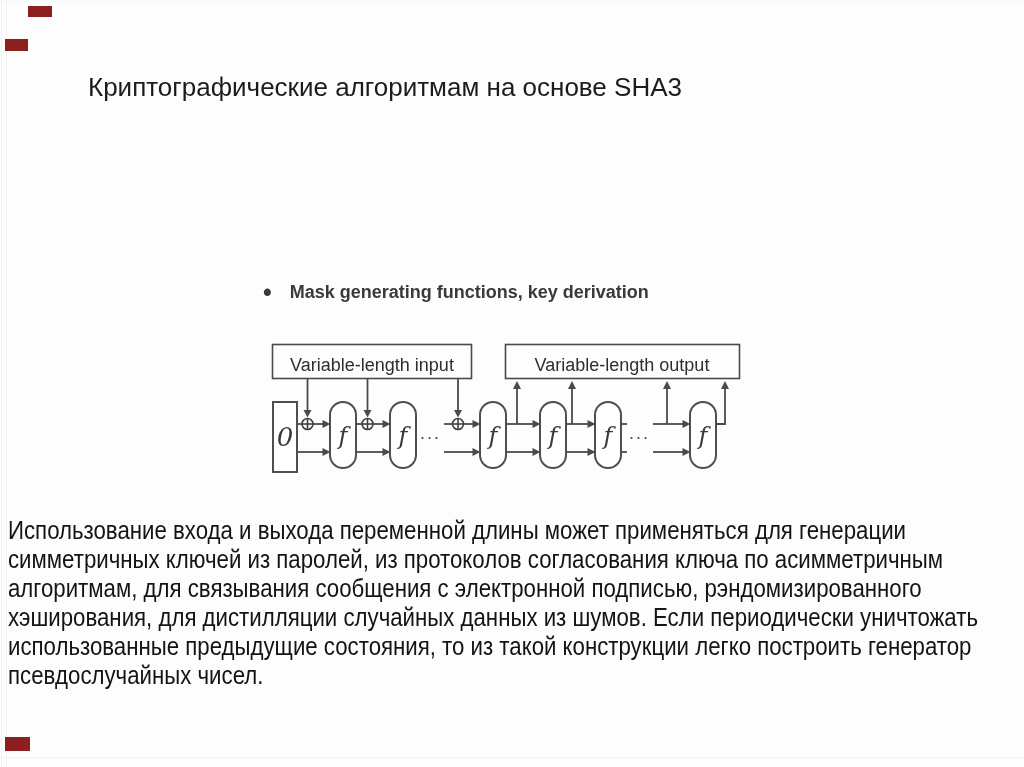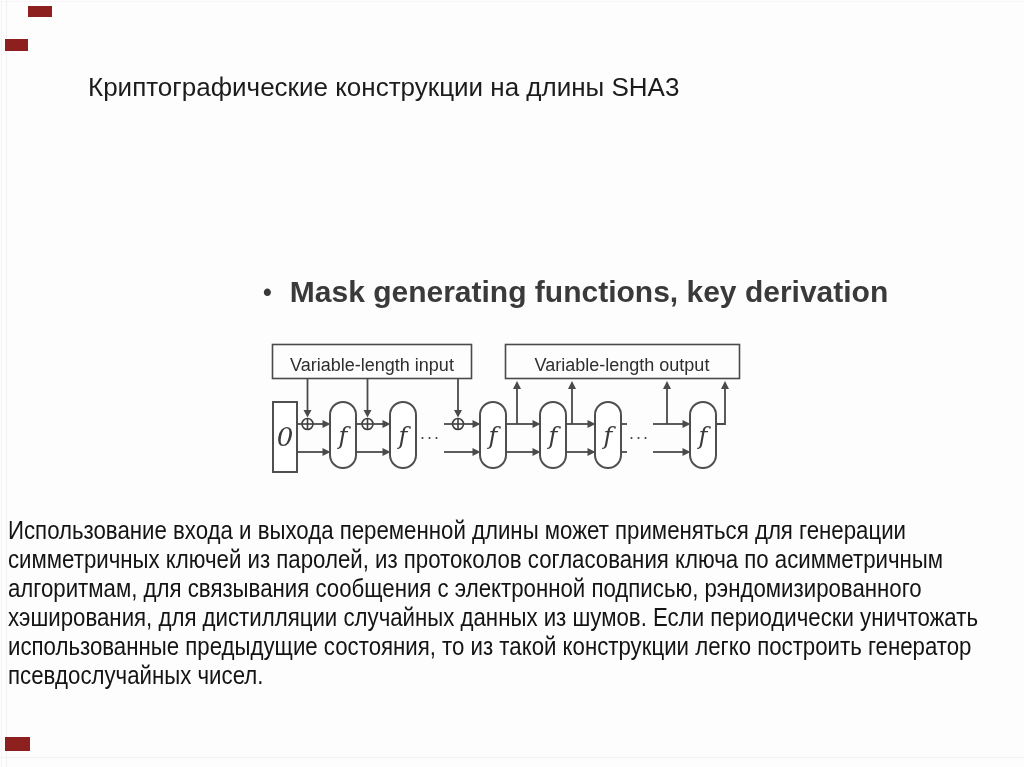--- a/index.html
+++ b/index.html
@@ -43,21 +43,21 @@
     filter: blur(0.35px);
   }
   .bullet-glyph {
     font-size: 25px;
     font-weight: bold;
     color: #3a3a3a;
     margin-right: 18px;
     line-height: 30px;
   }
   .bullet-text {
-    font-size: 30px;
+    font-size: 18px;
     font-weight: bold;
     color: #3a3a3a;
     line-height: 30px;
     white-space: nowrap;
   }
 
   .diagram-svg {
     position: absolute;
     left: 0; top: 0;
     filter: blur(0.3px);
@@ -84,21 +84,21 @@
 
   <div class="edge-h1"></div>
   <div class="edge-h2"></div>
   <div class="edge-v1"></div>
   <div class="edge-v2"></div>
 
   <div class="red-mark m1"></div>
   <div class="red-mark m2"></div>
   <div class="red-mark m3"></div>
 
-  <div class="slide-title">Криптографические конструкции на длины SHA3</div>
+  <div class="slide-title">Криптографические алгоритмам на основе SHA3</div>
 
   <div class="bullet-row">
     <span class="bullet-glyph">•</span>
     <span class="bullet-text">Mask generating functions, key derivation</span>
   </div>
 
   <svg class="diagram-svg" width="1024" height="767" viewBox="0 0 1024 767" xmlns="http://www.w3.org/2000/svg">
 
     <g stroke="#4a4a4a" stroke-width="1.6" fill="none">
       <rect x="272.5" y="344.5" width="199" height="34"></rect>

